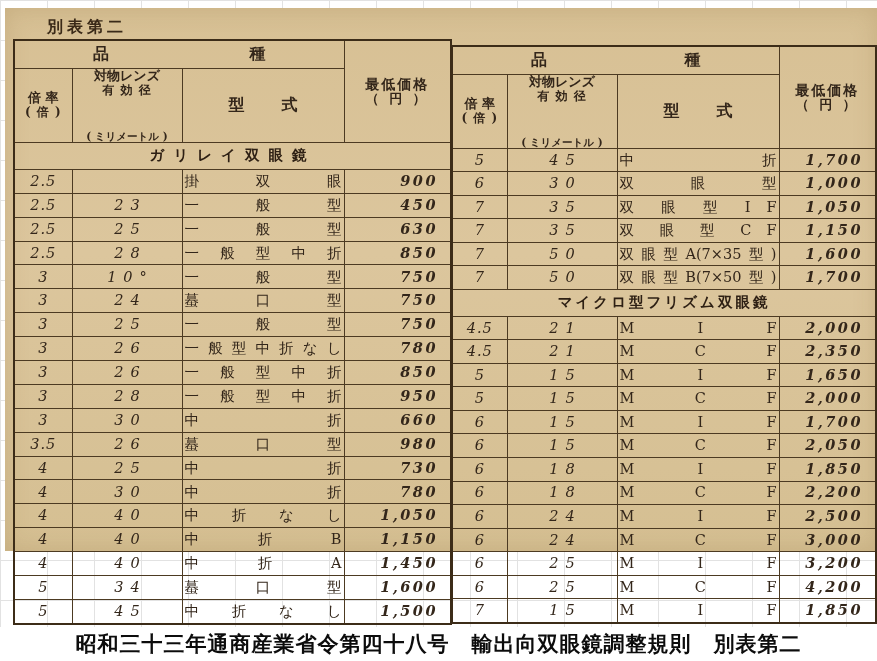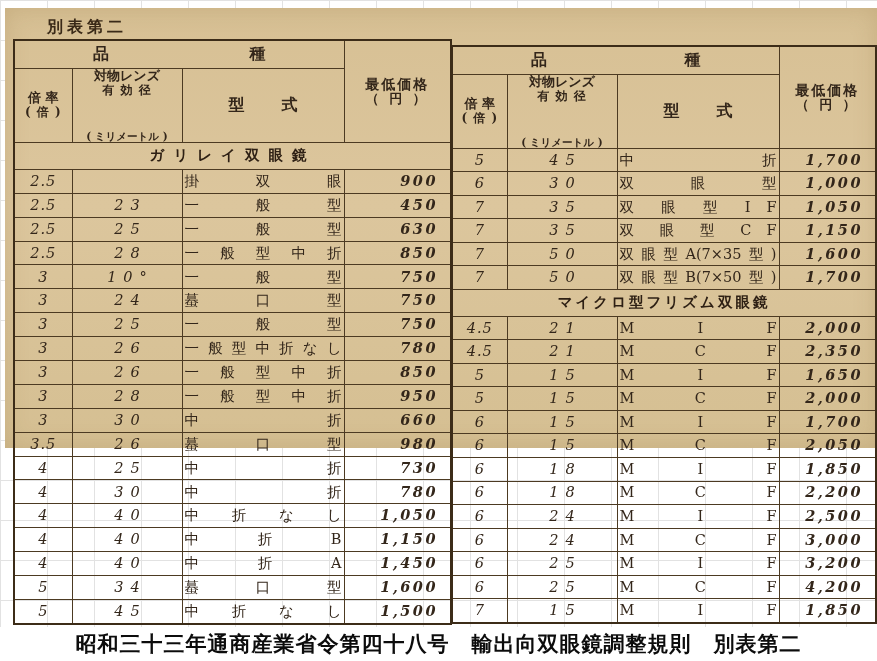--- a/index.html
+++ b/index.html
@@ -8,21 +8,21 @@
     background:#ffffff;
     background-image:
       linear-gradient(#e2e2e2 1px, transparent 1px),
       linear-gradient(90deg, #e2e2e2 1px, transparent 1px);
     background-size:47px 40px;
     font-family:"DejaVu Serif", serif;
     color:#2e2115;
   }
   
   .scan{
-    position:absolute;left:5px;top:8px;width:872px;height:440px;
+    position:absolute;left:5px;top:8px;width:872px;height:543px;
     background:linear-gradient(180deg,#d7c094 0%,#dcc69d 45%,#d5bf92 100%);
     box-shadow:inset 0 0 25px rgba(120,90,40,.18);
   }
   .sheet-label{
     position:absolute;left:42px;top:9px;
     font-size:16px;font-weight:bold;letter-spacing:4px;color:#3a2a18;
   }
   .doc-title{
     position:absolute;left:0;right:0;top:1px;text-align:center;
     font-size:21px;font-weight:bold;letter-spacing:22px;text-indent:22px;

